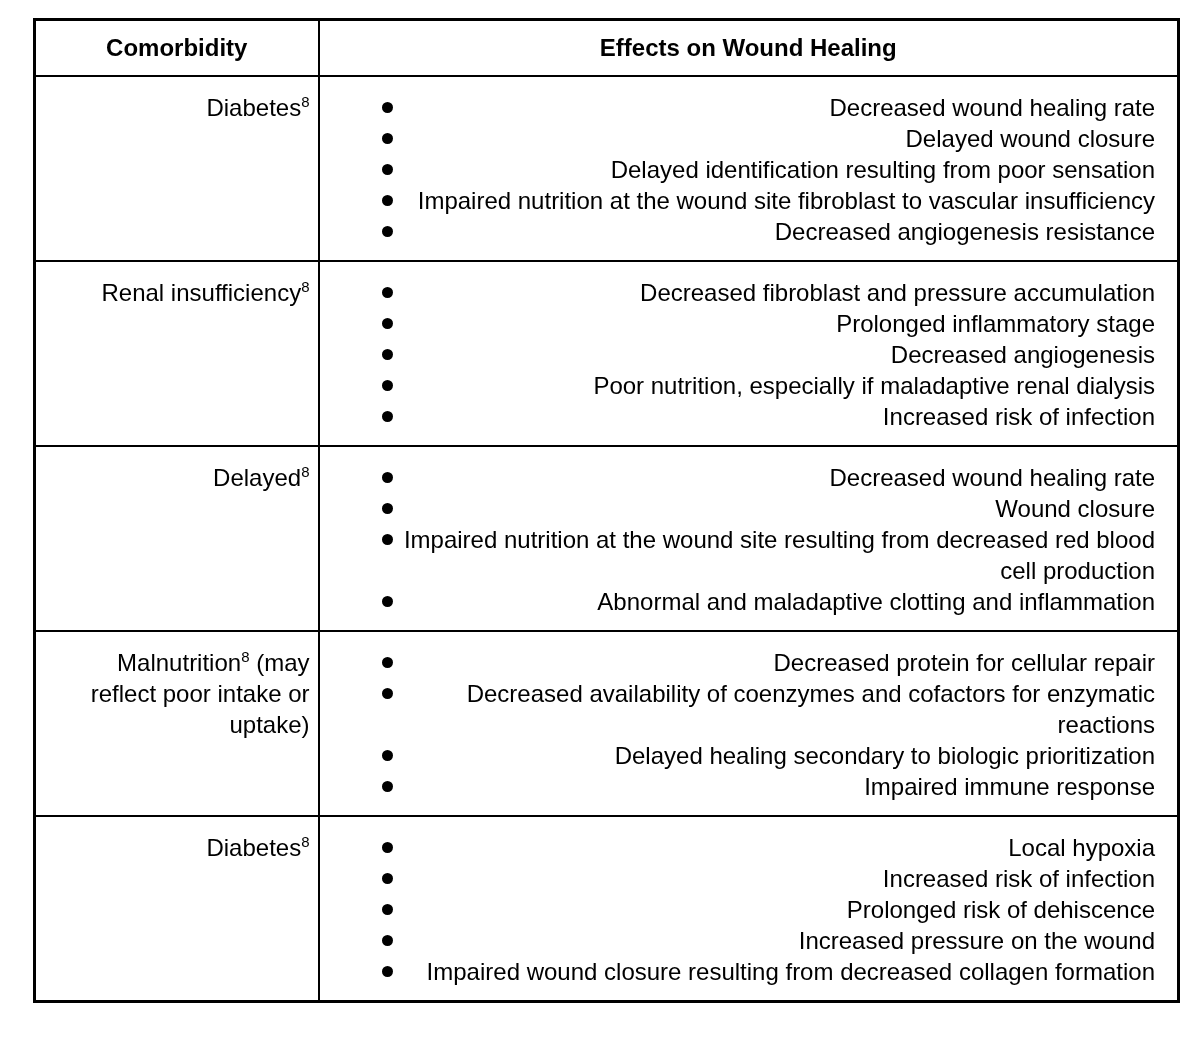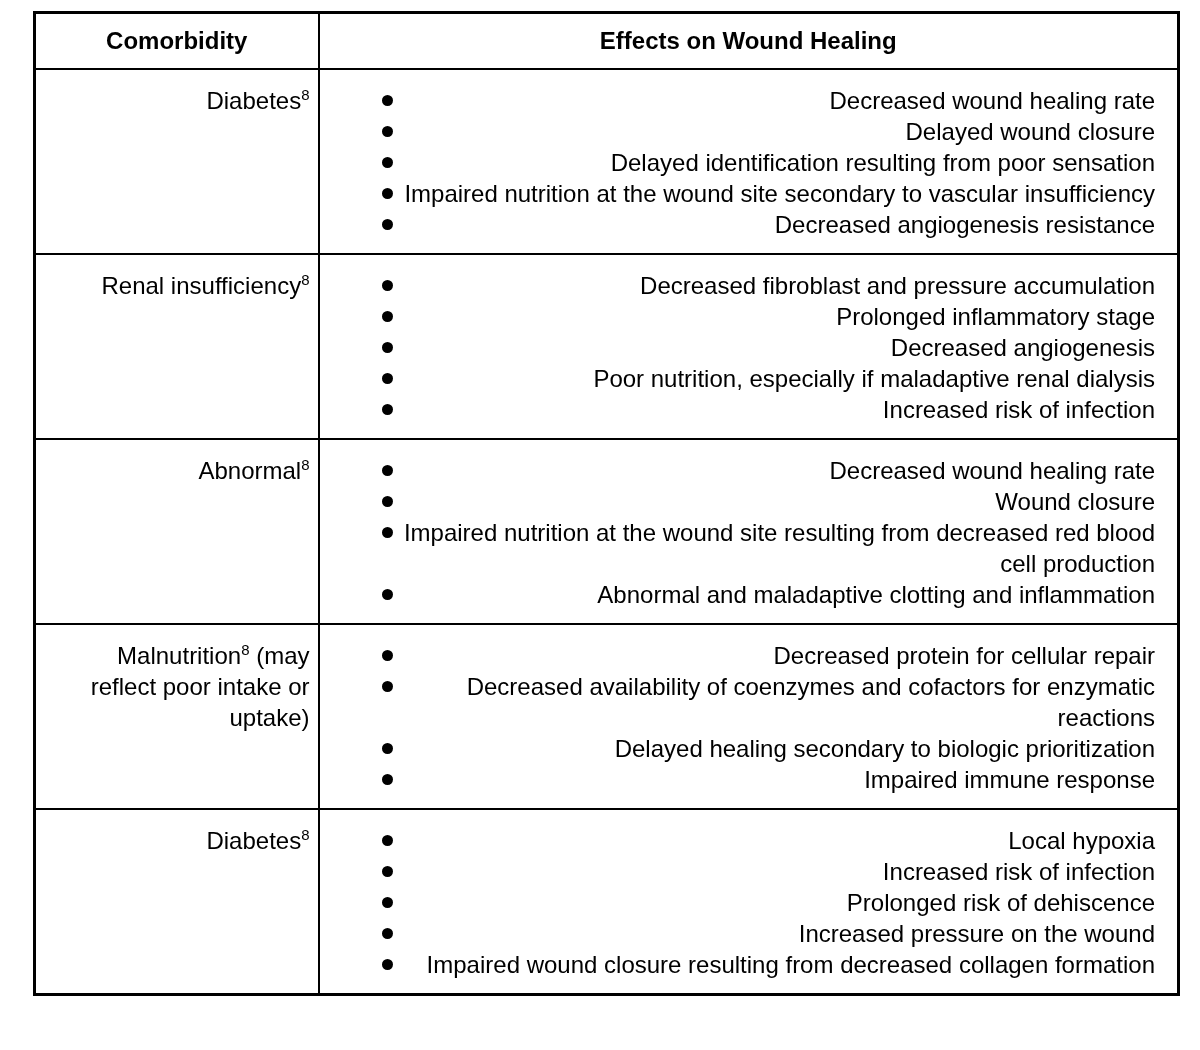--- a/index.html
+++ b/index.html
@@ -12,21 +12,21 @@
   .canvas {
     position: relative;
     width: 1200px;
     height: 1050px;
     background: #ffffff;
     overflow: hidden;
   }
   .table-wrap {
     position: absolute;
     left: 33px;
-    top: 11px;
+    top: 18px;
   }
   table.comorbidity {
     border-collapse: collapse;
     table-layout: fixed;
     width: 1147px;
     border: 3px solid #000000;
   }
   table.comorbidity th,
   table.comorbidity td {
     border: 2px solid #000000;
@@ -96,21 +96,21 @@
       <tbody>
   <tr>
     <td class="cell-comorbidity">
       <span>Diabetes</span><sup class="ref">8</sup><span></span>
     </td>
     <td class="cell-effects">
       <ul class="effects">
                 <li>Decreased wound healing rate</li>
                 <li>Delayed wound closure</li>
                 <li>Delayed identification resulting from poor sensation</li>
-                <li>Impaired nutrition at the wound site secondary to vascular insufficiency</li>
+                <li>Impaired nutrition at the wound site fibroblast to vascular insufficiency</li>
                 <li>Decreased angiogenesis resistance</li>
               </ul>
     </td>
   </tr>
 
   <tr>
     <td class="cell-comorbidity">
       <span>Renal insufficiency</span><sup class="ref">8</sup><span></span>
     </td>
     <td class="cell-effects">
@@ -119,21 +119,21 @@
                 <li>Prolonged inflammatory stage</li>
                 <li>Decreased angiogenesis</li>
                 <li>Poor nutrition, especially if maladaptive renal dialysis</li>
                 <li>Increased risk of infection</li>
               </ul>
     </td>
   </tr>
 
   <tr>
     <td class="cell-comorbidity">
-      <span>Abnormal</span><sup class="ref">8</sup><span></span>
+      <span>Delayed</span><sup class="ref">8</sup><span></span>
     </td>
     <td class="cell-effects">
       <ul class="effects">
                 <li>Decreased wound healing rate</li>
                 <li>Wound closure</li>
                 <li>Impaired nutrition at the wound site resulting from decreased red blood cell production</li>
                 <li>Abnormal and maladaptive clotting and inflammation</li>
               </ul>
     </td>
   </tr>

